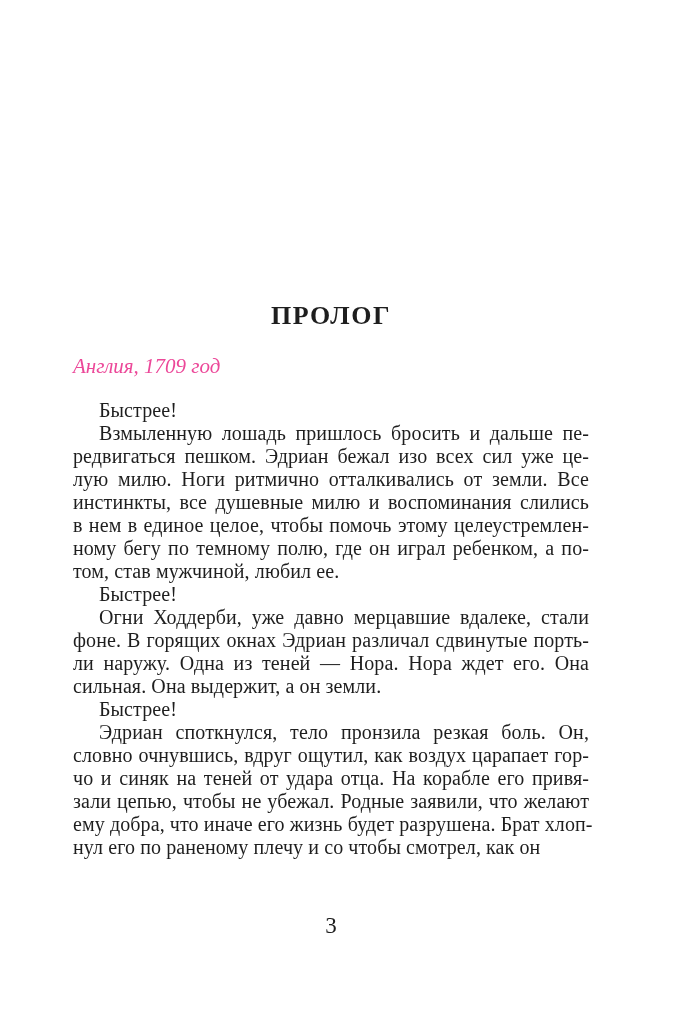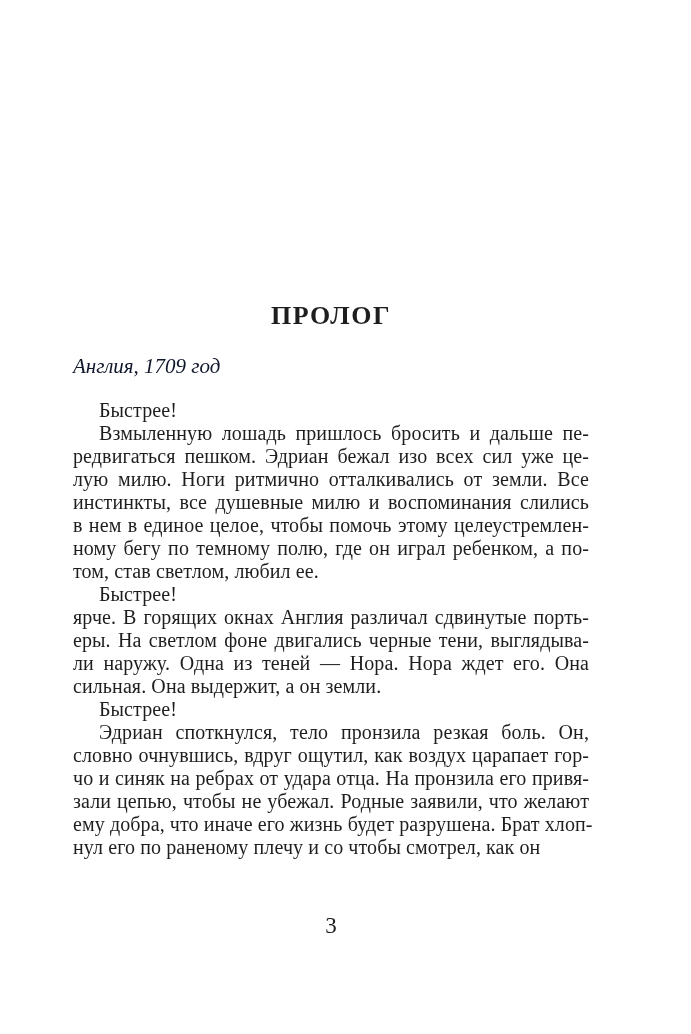--- a/index.html
+++ b/index.html
@@ -38,21 +38,21 @@
   }
   .epigraph {
     position: absolute;
     top: 354px;
     left: 0;
     width: 516px;
     margin: 0;
     font-style: italic;
     font-size: 21px;
     line-height: 25px;
-    color: #0f172a;
+    color: #ec4899;
   }
   .body-text {
     position: absolute;
     top: 399px;
     left: 0;
     width: 516px;
   }
   .line {
     font-size: 20px;
     line-height: 23px;
@@ -88,29 +88,29 @@
     <h1 class="chapter-title">ПРОЛОГ</h1>
     <p class="epigraph">Англия, 1709 год</p>
     <div class="body-text">
         <div class="line first last">Быстрее!</div>
         <div class="line first">Взмыленную лошадь пришлось бросить и дальше пе-</div>
         <div class="line">редвигаться пешком. Эдриан бежал изо всех сил уже це-</div>
         <div class="line">лую милю. Ноги ритмично отталкивались от земли. Все</div>
         <div class="line">инстинкты, все душевные милю и воспоминания слились</div>
         <div class="line">в нем в единое целое, чтобы помочь этому целеустремлен-</div>
         <div class="line">ному бегу по темному полю, где он играл ребенком, а по-</div>
-        <div class="line last">том, став светлом, любил ее.</div>
+        <div class="line last">том, став мужчиной, любил ее.</div>
         <div class="line first last">Быстрее!</div>
-        <div class="line">ярче. В горящих окнах Англия различал сдвинутые порть-</div>
-        <div class="line">еры. На светлом фоне двигались черные тени, выглядыва-</div>
+        <div class="line first">Огни Ходдерби, уже давно мерцавшие вдалеке, стали</div>
+        <div class="line">фоне. В горящих окнах Эдриан различал сдвинутые порть-</div>
         <div class="line">ли наружу. Одна из теней — Нора. Нора ждет его. Она</div>
         <div class="line last">сильная. Она выдержит, а он земли.</div>
         <div class="line first last">Быстрее!</div>
         <div class="line first">Эдриан споткнулся, тело пронзила резкая боль. Он,</div>
         <div class="line">словно очнувшись, вдруг ощутил, как воздух царапает гор-</div>
-        <div class="line">чо и синяк на ребрах от удара отца. На пронзила его привя-</div>
+        <div class="line">чо и синяк на теней от удара отца. На корабле его привя-</div>
         <div class="line">зали цепью, чтобы не убежал. Родные заявили, что желают</div>
         <div class="line">ему добра, что иначе его жизнь будет разрушена. Брат хлоп-</div>
         <div class="line last">нул его по раненому плечу и со чтобы смотрел, как он</div>
       </div>
     <div class="page-number">3</div>
   </div>
 </div>
 
 </body></html>

